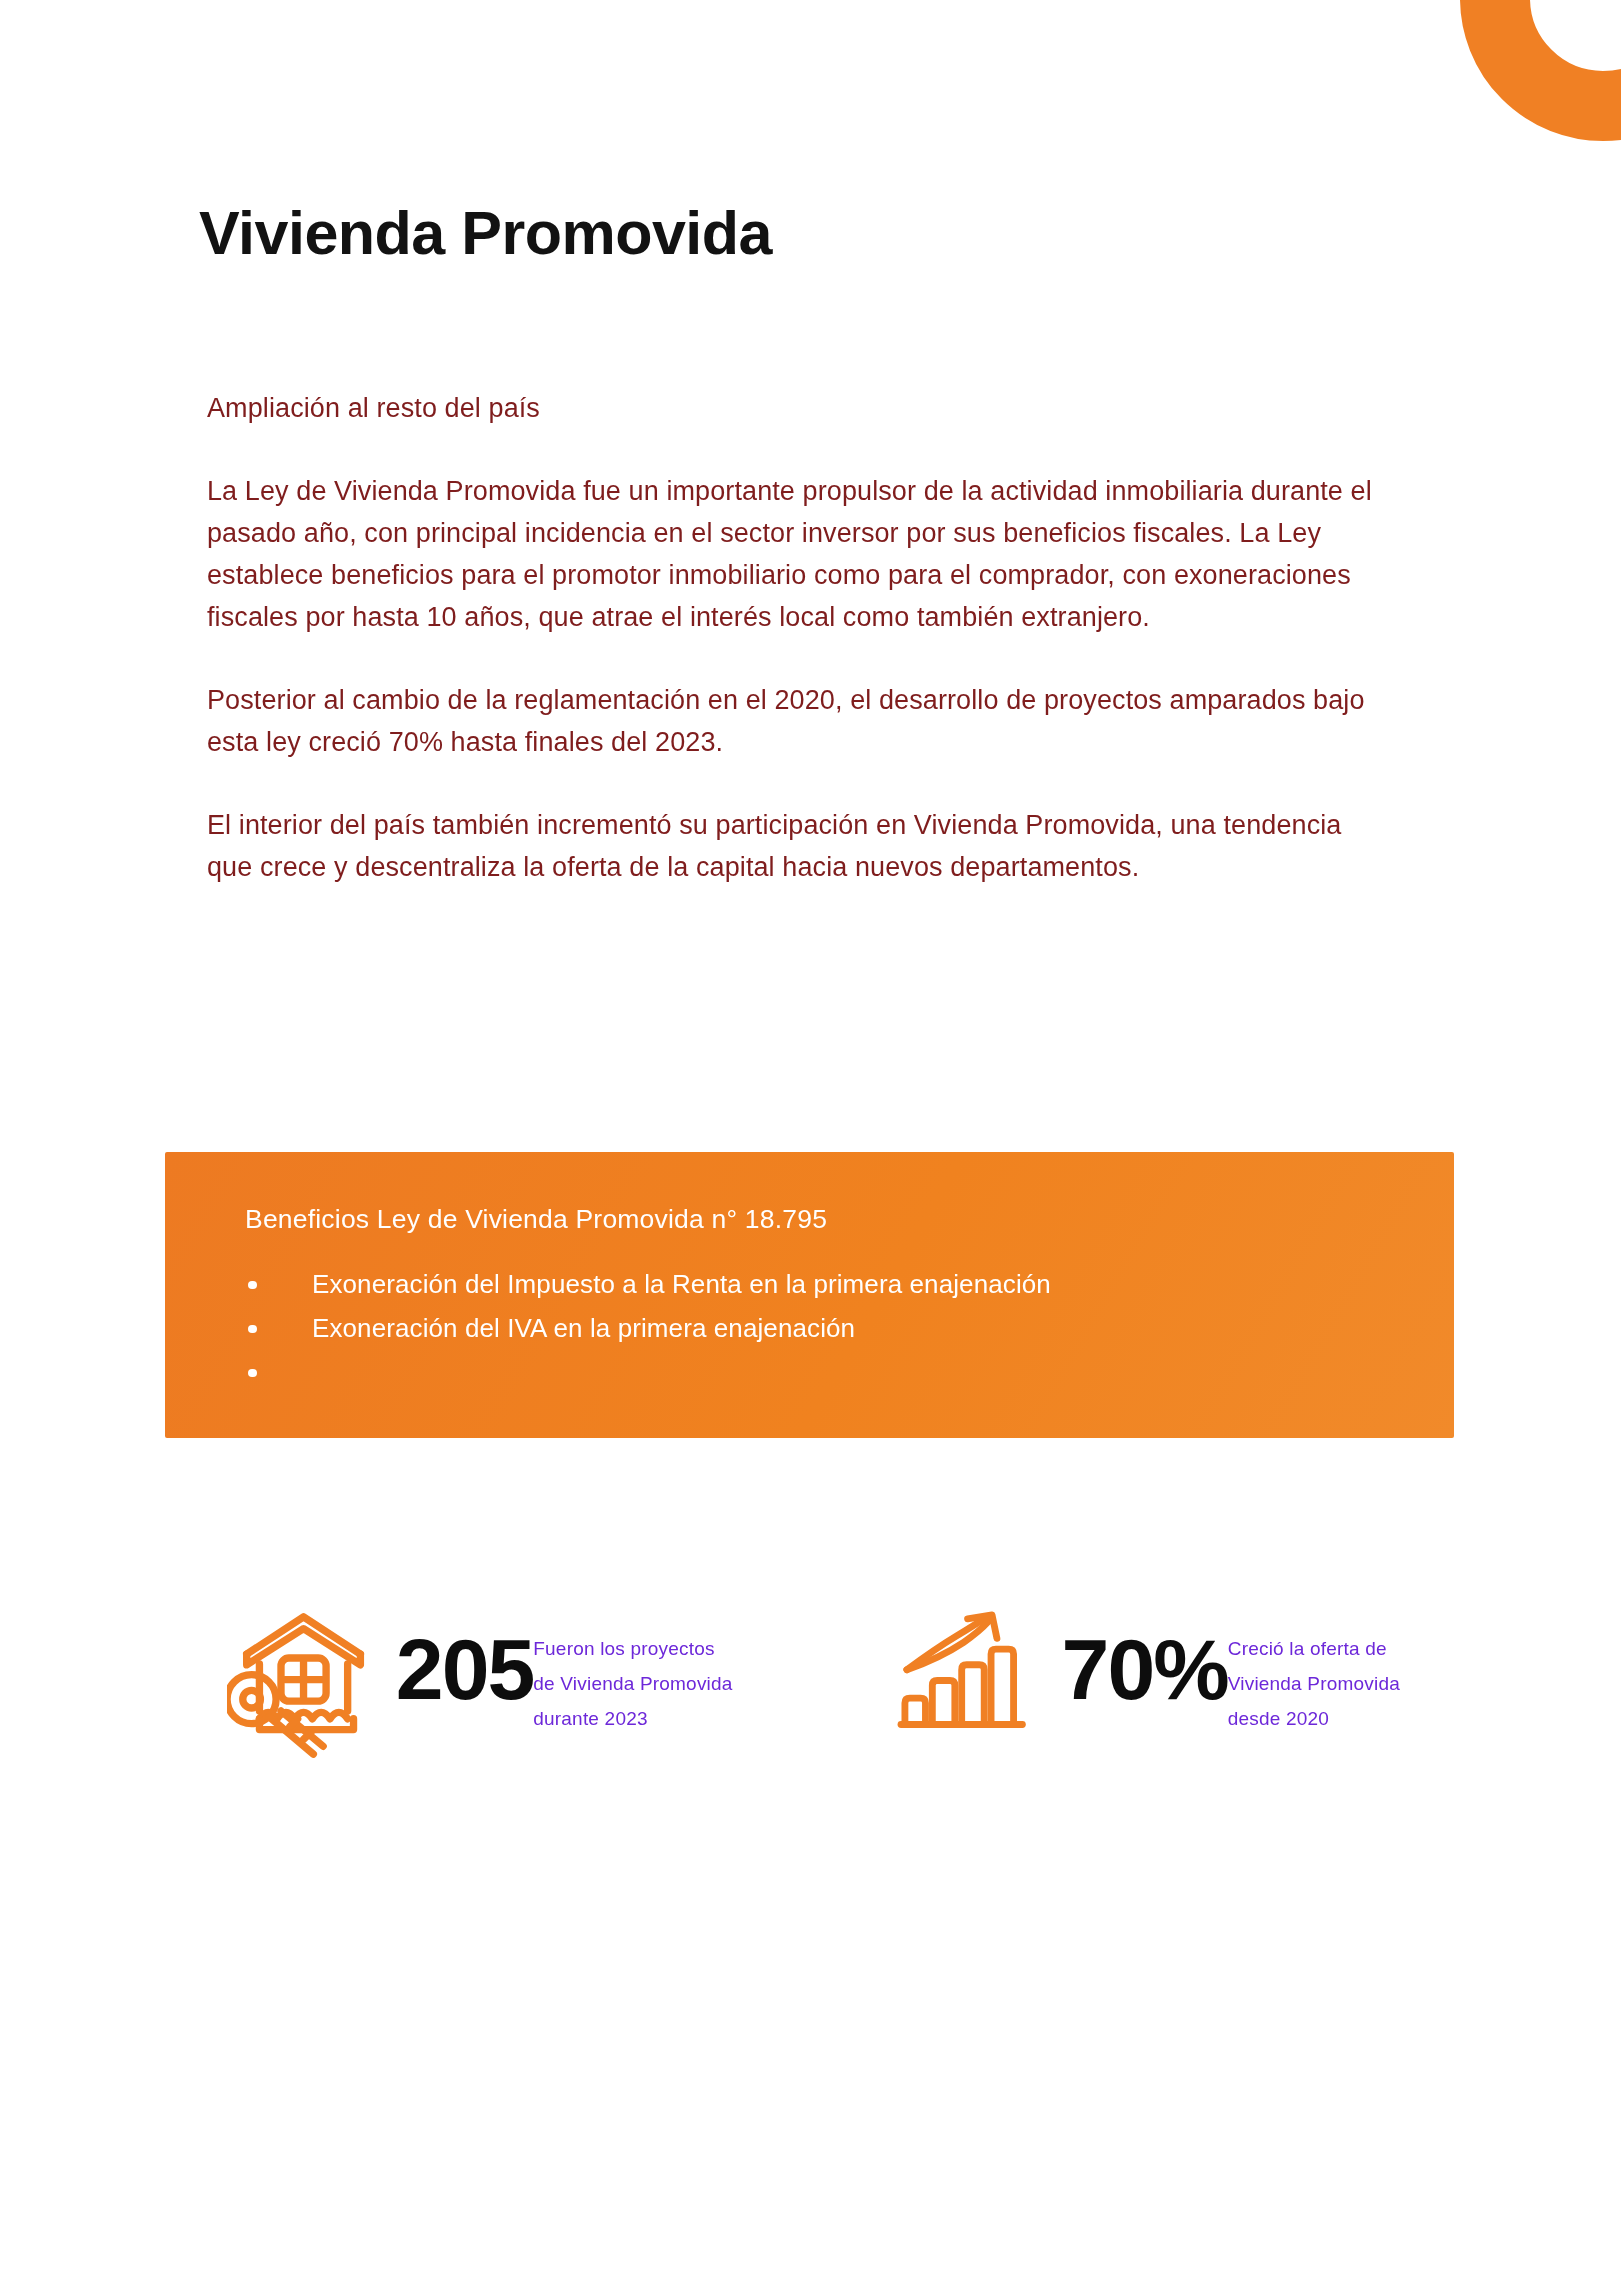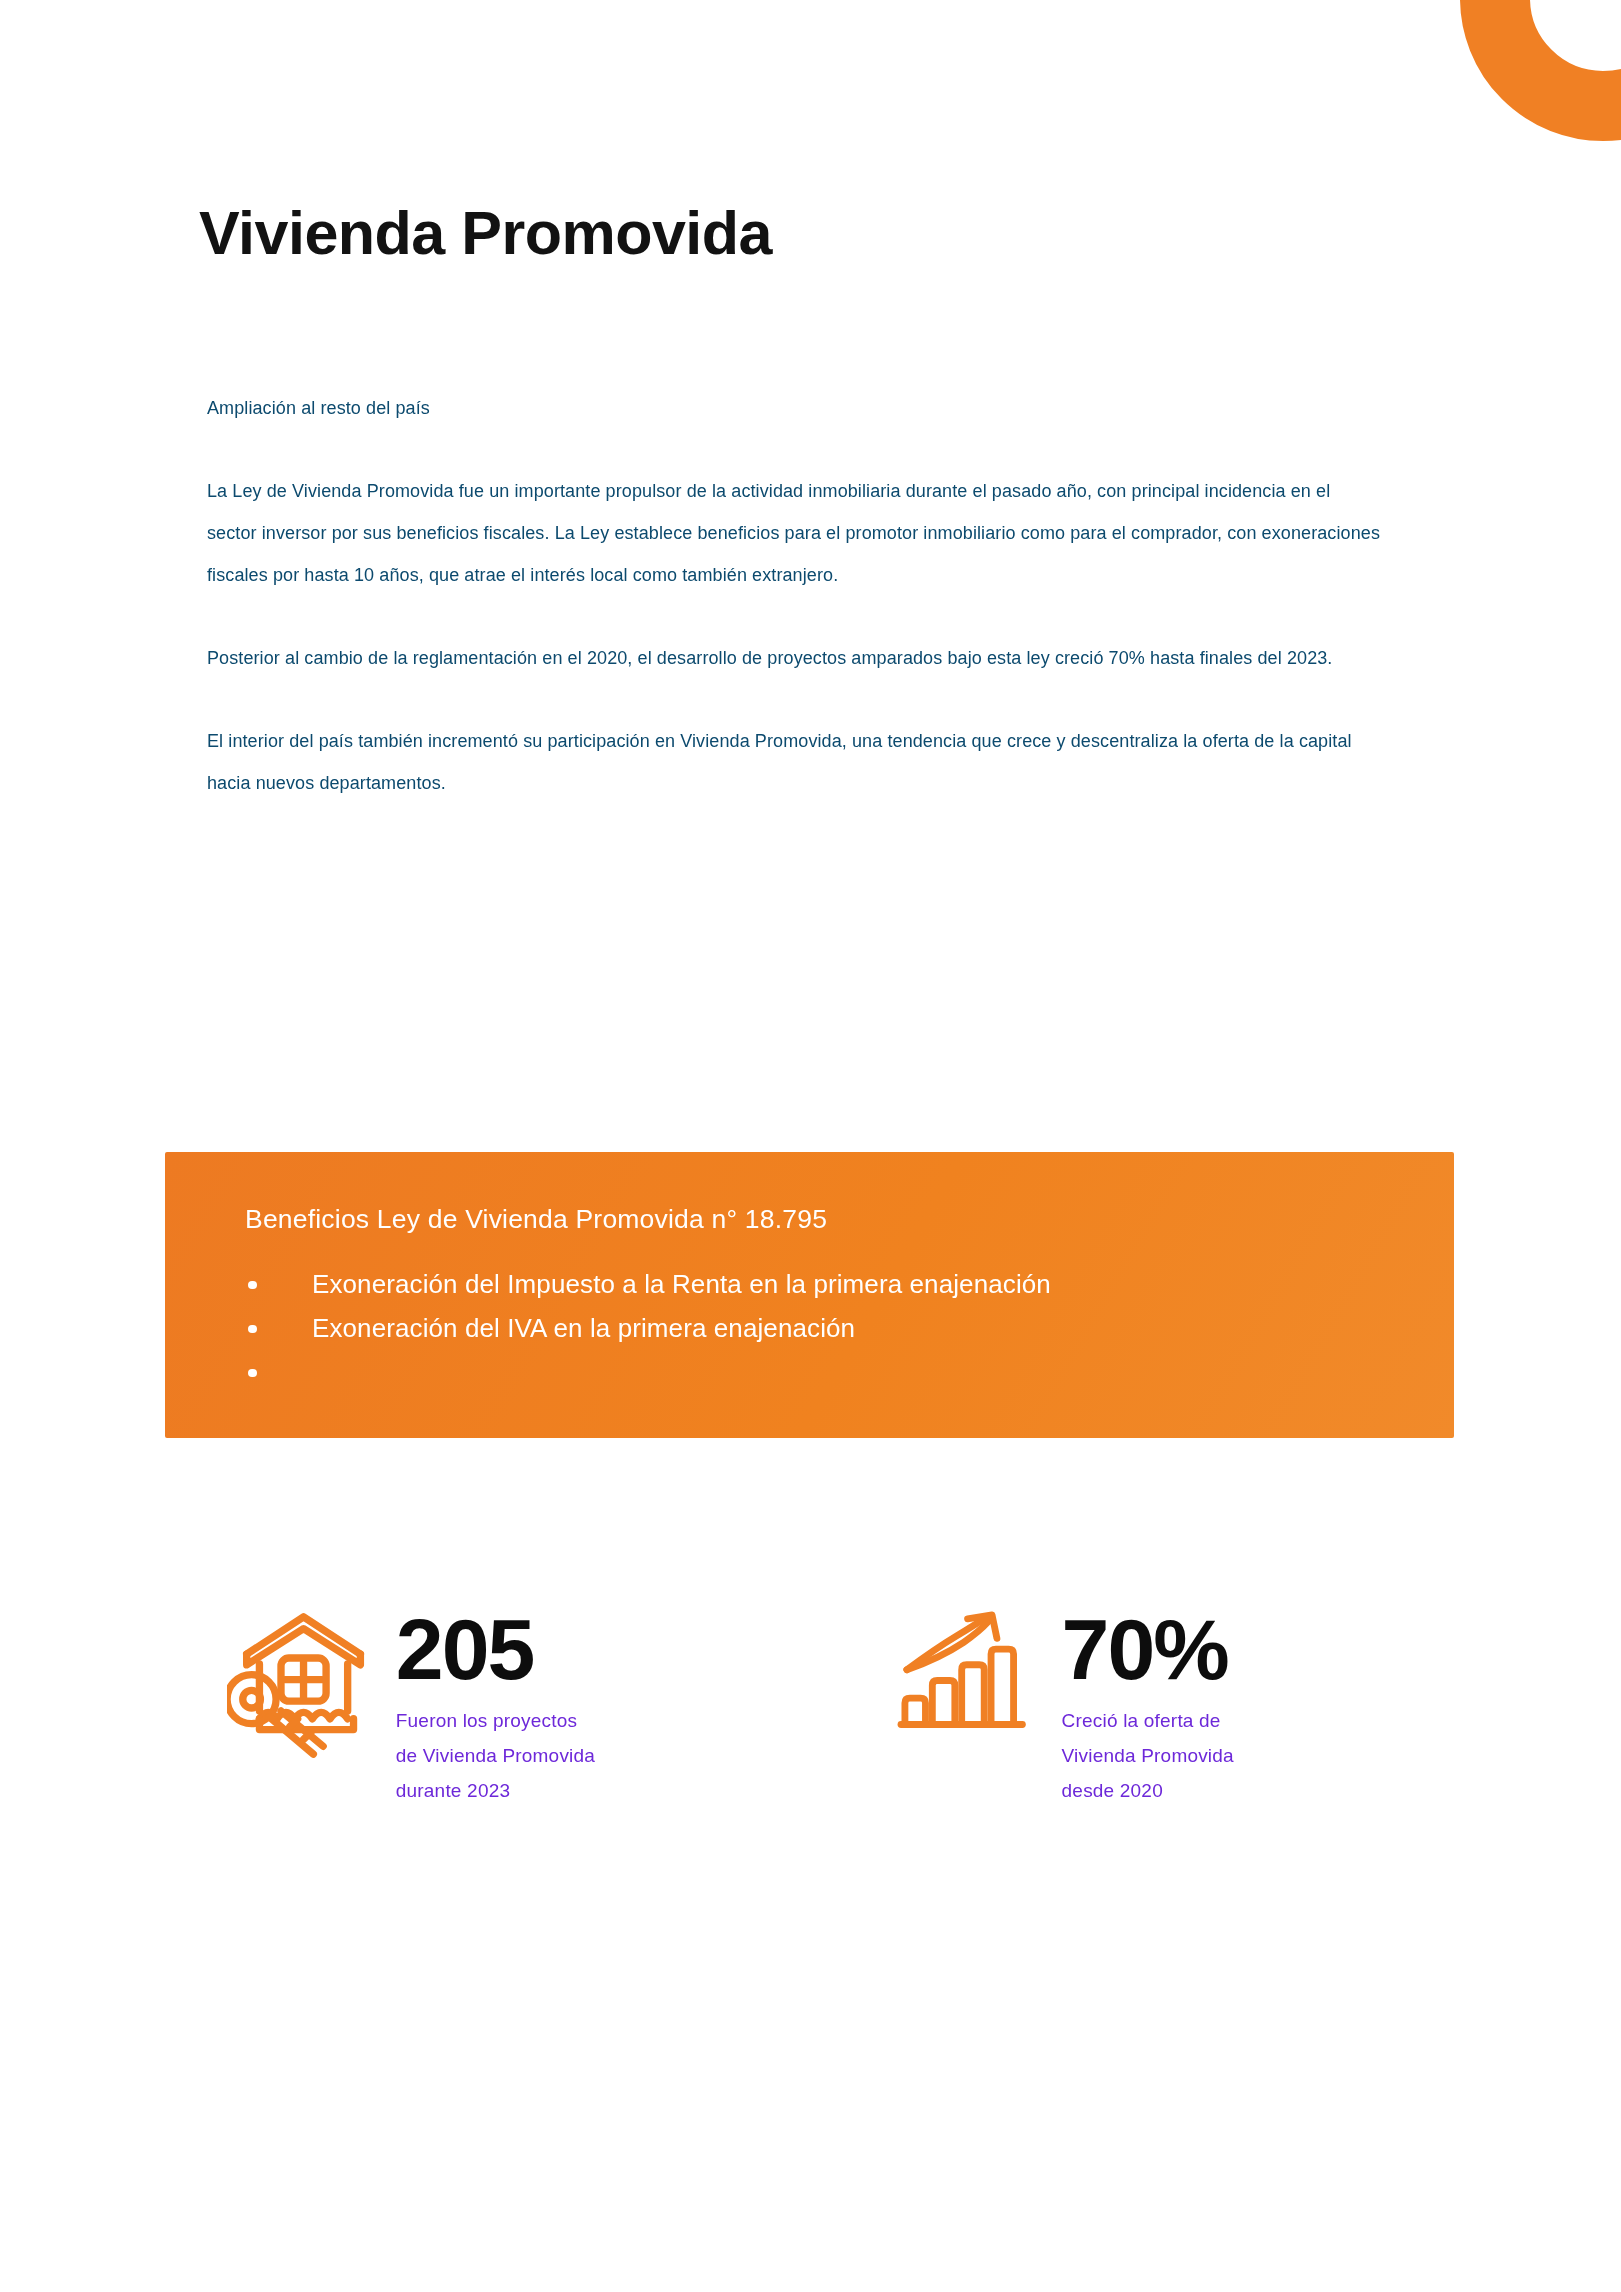--- a/index.html
+++ b/index.html
@@ -49,23 +49,23 @@
 
   
   .body-copy {
     position: absolute;
     left: 207px;
     top: 387px;
     width: 1176px;
   }
   .body-copy p {
     margin: 0 0 41px 0;
-    font-size: 18px;
+    font-size: 27px;
     line-height: 42px;
-    color: #0c4a6e;
+    color: #7f1d1d;
     font-weight: 400;
     letter-spacing: 0.1px;
   }
   .body-copy p:last-child { margin-bottom: 0; }
 
   
   .callout {
     position: absolute;
     left: 165px;
     top: 1152px;
@@ -133,21 +133,21 @@
   .stat-icon {
     flex: 0 0 auto;
     width: 157px;
     height: 149px;
     margin-top: 5.9px;
   }
   .stat-2 .stat-icon { width: 147px; height: 139px; margin-top: 5.9px; }
 
   .stat-body {
     display: flex;
-    flex-direction: column;
+    margin-top: 20px;
   }
   .stat-1 .stat-body { margin-left: 11.8px; }
   .stat-2 .stat-body { margin-left: 17.6px; }
 
   .stat-value {
     font-size: 86px;
     line-height: 92px;
     font-weight: 700;
     color: #0d0d0d;
     letter-spacing: -2px;

